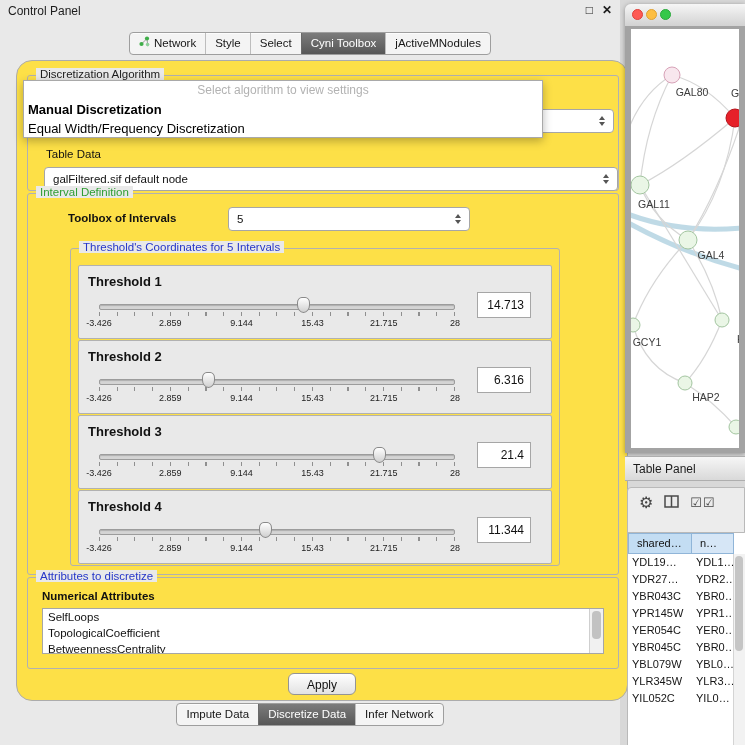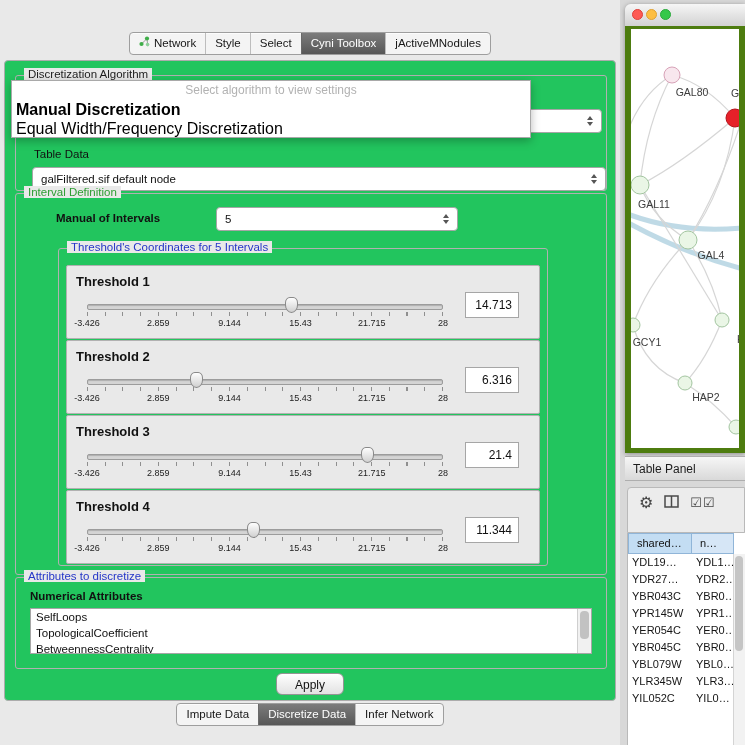--- a/index.html
+++ b/index.html
@@ -15,21 +15,21 @@
   #close-glyph{font-weight:bold;}
 
   .tabrow{position:absolute;left:0;width:620px;display:flex;justify-content:center;}
   #top-tabrow{top:32px;}
   #bottom-tabrow{top:703px;}
   .seg{display:inline-flex;border:1px solid #9e9e9e;border-radius:4px;overflow:hidden;background:#f4f4f4;height:21px;box-shadow:inset 0 1px 0 rgba(255,255,255,.7);}
   .seg .tab{padding:0 9px;line-height:21px;font-size:11.5px;color:#161616;border-left:1px solid #bdbdbd;display:flex;align-items:center;gap:4px;cursor:default;white-space:nowrap;}
   .seg .tab:first-child{border-left:none;}
   .seg .tab.sel{background:linear-gradient(#7c7c7c,#575757);color:#fff;border-left-color:#6a6a6a;}
 
-  #content{position:absolute;left:4px;top:60px;width:612px;height:641px;border:1px solid #acacac;border-radius:4px;background:#22c55e;box-sizing:border-box;}
+  #content{position:absolute;left:16px;top:60px;width:612px;height:641px;border:1px solid #acacac;border-radius:16px;background:#fde047;box-sizing:border-box;}
 
   .group{position:absolute;border:1px solid #b1b1b1;border-radius:3px;}
   .gtitle{position:absolute;top:-8px;left:8px;background:#e9e9e9;padding:0 4px;font-size:11.5px;white-space:nowrap;}
   .gtitle.dark{color:#1d1d1d;}
   .gtitle.green{color:#2e9e33;}
   .gtitle.blue{color:#2636c8;}
 
   .combo{position:absolute;background:#fff;border:1px solid #a6a6a6;border-radius:4px;box-sizing:border-box;}
   .combo .ctext{position:absolute;left:8px;top:0;line-height:22px;font-size:11.5px;color:#111;white-space:nowrap;}
   .cstep{position:absolute;right:5px;top:0;bottom:0;width:12px;display:flex;flex-direction:column;align-items:center;justify-content:center;}
@@ -37,21 +37,21 @@
   .arr-dn{width:0;height:0;border-left:3.5px solid transparent;border-right:3.5px solid transparent;border-top:4.5px solid #555;}
 
   
   #algo-group{left:10px;top:14px;width:590px;height:114px;}
   #algo-combo{left:16px;top:33px;width:570px;height:24px;}
   #tabledata-label{position:absolute;left:18px;top:72px;font-size:11.5px;color:#111;}
   #tabledata-combo{left:16px;top:91px;width:574px;height:24px;}
 
   #dropdown-overlay{position:absolute;left:6px;top:19px;width:520px;height:58px;background:#fff;border:1px solid #a9a9a9;box-shadow:0 3px 9px rgba(0,0,0,.28);z-index:20;box-sizing:border-box;}
   .ddph{height:19px;line-height:19px;text-align:center;color:#b2b2b2;font-size:12px;}
-  .ddopt{height:19px;line-height:19px;padding-left:4px;font-size:16px;color:#000;cursor:default;}
+  .ddopt{height:19px;line-height:19px;padding-left:4px;font-size:13px;color:#000;cursor:default;}
   .ddopt.bold{font-weight:bold;}
 
   
   #interval-group{left:10px;top:132px;width:590px;height:380px;}
   #num-label{position:absolute;left:40px;top:18px;font-size:11.5px;font-weight:bold;color:#111;}
   #num-combo{left:200px;top:13px;width:242px;height:24px;}
   #thresh-group{position:absolute;left:42px;top:54px;width:488px;height:316px;border:1px solid #b1b1b1;border-radius:3px;}
 
   .tpanel{position:absolute;left:7px;width:472px;height:72px;border:1px solid #b1b1b1;border-radius:2px;background:#e9e9e9;}
   .tlabel{position:absolute;left:9px;top:8px;font-weight:bold;font-size:13px;color:#111;}
@@ -73,21 +73,21 @@
 
   #apply-btn{position:absolute;left:50%;transform:translateX(-50%);top:612px;width:68px;height:22px;border:1px solid #949494;border-radius:6px;background:linear-gradient(#ffffff,#e2e2e2);font-size:12px;text-align:center;line-height:22px;color:#111;cursor:default;box-sizing:border-box;}
 
   
   #net-window{position:absolute;left:625px;top:4px;width:120px;height:449px;border-radius:6px 0 0 0;box-shadow:0 1px 5px rgba(0,0,0,.35);}
   #mac-titlebar{position:absolute;left:0;right:0;top:0;height:22px;background:linear-gradient(#f6f6f6,#d2d2d2);border-bottom:1px solid #999;border-radius:6px 0 0 0;}
   .light{position:absolute;top:5px;width:11px;height:11px;border-radius:50%;box-sizing:border-box;}
   #light-close{left:7px;background:#fd5a54;border:1px solid #df403a;}
   #light-min{left:21px;background:#fdbe41;border:1px solid #dfa133;}
   #light-zoom{left:35px;background:#35c84a;border:1px solid #29a93b;}
-  #net-body{position:absolute;left:0;right:0;top:22px;bottom:0;background:#4d7c0f;}
+  #net-body{position:absolute;left:0;right:0;top:22px;bottom:0;background:#a3a3a3;}
   #net-canvas{position:absolute;left:6px;top:3px;width:108px;bottom:5px;background:#fff;overflow:hidden;}
 
   #table-panel-header{position:absolute;left:625px;top:456px;width:120px;height:25px;background:linear-gradient(#f6f6f6,#d9d9d9);border-top:1px solid #aeaeae;border-bottom:1px solid #aeaeae;font-size:12px;line-height:25px;padding-left:8px;box-sizing:border-box;color:#1c1c1c;}
 
   #table-toolbar{position:absolute;left:627px;top:487px;width:118px;height:46px;background:#ececec;border:1px solid #b9b9b9;border-radius:4px 0 0 0;box-sizing:border-box;display:flex;gap:11px;padding:5px 0 0 11px;align-items:flex-start;}
   .tbicon{color:#454545;cursor:default;line-height:20px;}
   #gear-glyph{font-size:16px;}
   .checkglyph{font-size:13px;letter-spacing:1px;}
 
   #data-table{position:absolute;left:627px;top:533px;width:118px;bottom:0;background:#fff;border-left:1px solid #b9b9b9;box-sizing:border-box;overflow:hidden;}
@@ -102,20 +102,27 @@
   #vscroll{position:absolute;right:0;top:21px;bottom:0;width:11px;background:#f2f2f2;border-left:1px solid #d4d4d4;}
   #vthumb{position:absolute;left:1px;width:8px;top:2px;height:95px;background:#c5c5c5;border-radius:4px;}
 </style>
 </head>
 <body>
 
 <div id="stage">
 
   <div id="left-panel">
 
+    <div id="titlebar">
+      <span id="panel-title">Control Panel</span>
+      <span id="win-controls">
+        <span>□</span>
+        <span id="close-glyph">✕</span>
+      </span>
+    </div>
 
     <div class="tabrow" id="top-tabrow">
       <div class="seg" id="top-tabs">
           <div class="tab">
             <span><svg width="11" height="11" viewBox="0 0 11 11">
                 <path d="M2.5 8 L8 2.5 M8 2.5 L8.6 8.6" stroke="#9a9a9a" stroke-width="1" fill="none"></path>
                 <circle cx="2.5" cy="8" r="2.1" fill="#3fae49"></circle>
                 <circle cx="8" cy="2.5" r="2.1" fill="#3fae49"></circle>
                 <circle cx="8.6" cy="8.6" r="1.8" fill="#8fd09a"></circle>
               </svg></span>
@@ -160,21 +167,21 @@
       <div id="dropdown-overlay">
         <div class="ddph">Select algorithm to view settings</div>
         <div id="dd-options">
             <div class="ddopt bold">Manual Discretization</div>
             <div class="ddopt">Equal Width/Frequency Discretization</div>
           </div>
       </div>
 
       <div class="group" id="interval-group">
         <span class="gtitle green">Interval Definition</span>
-        <div id="num-label">Manual of Intervals</div>
+        <div id="num-label">Toolbox of Intervals</div>
         <div class="combo" id="num-combo">
           <span class="ctext">5</span>
           <span class="cstep">
               <span class="arr-up"></span>
               <span class="arr-dn"></span>
             </span>
         </div>
         <div id="thresh-group">
           <span class="gtitle blue">Threshold's Coordinates for 5 Intervals</span>
           <div id="thresholds">

